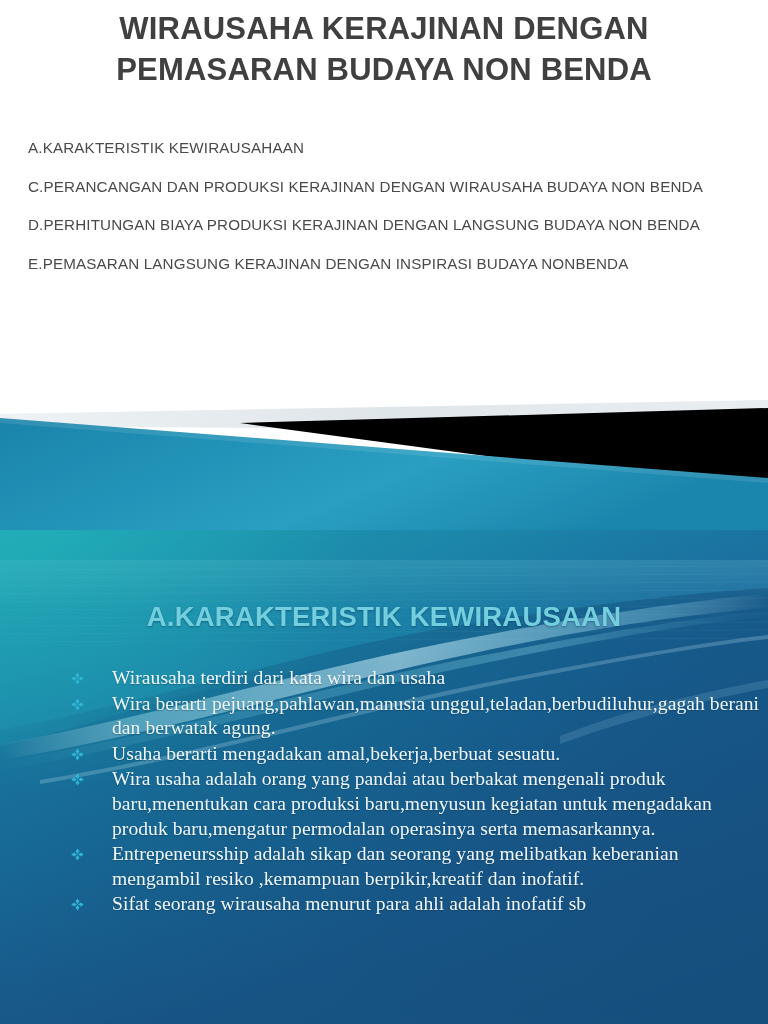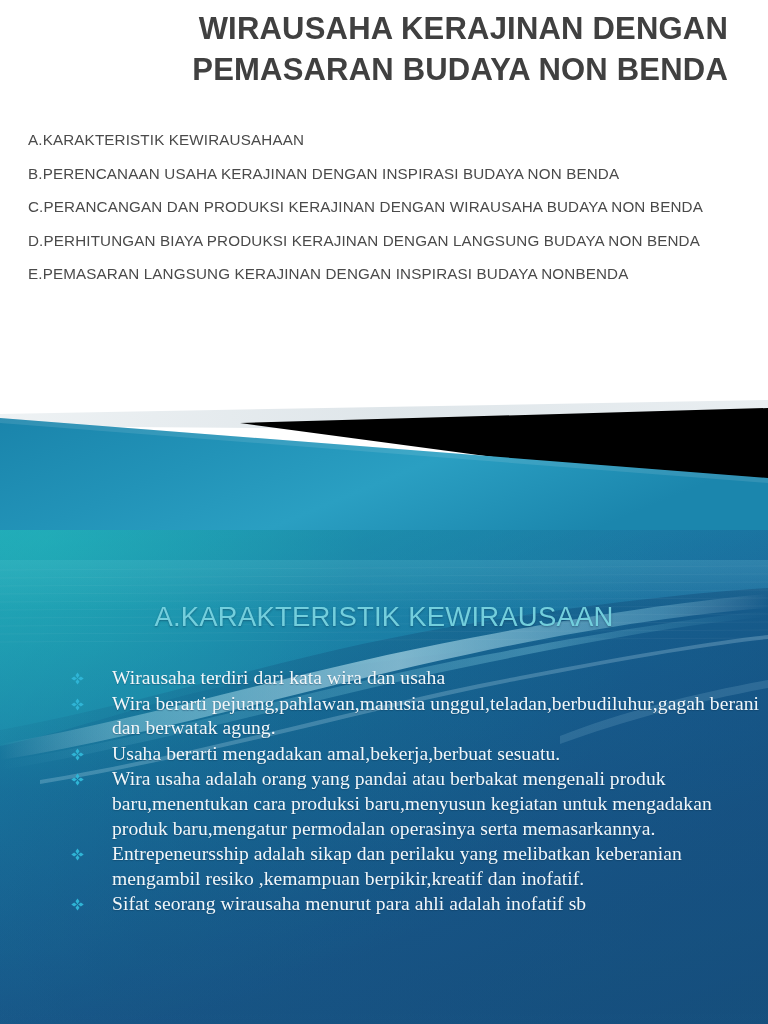--- a/index.html
+++ b/index.html
@@ -28,42 +28,42 @@
     width: 768px;
     height: 530px;
     background: #ffffff;
     overflow: hidden;
   }
   .s1-title {
     position: absolute;
     left: 40px;
     top: 8px;
     width: 688px;
-    text-align: right;
+    text-align: center;
     color: #404040;
     font-family: "Liberation Sans", sans-serif;
     font-size: 31px;
     font-weight: 700;
     line-height: 41px;
     letter-spacing: 0.2px;
   }
   .s1-title-line { display: block; white-space: nowrap; }
   .s1-body {
     position: absolute;
     left: 28px;
     top: 123px;
     width: 712px;
   }
   .s1-para {
     color: #4a4a4a;
     font-family: "Liberation Sans", sans-serif;
     font-size: 15.2px;
     line-height: 26.5px;
     letter-spacing: 0.15px;
-    margin: 4px 0 7px 0;
+    margin: 12px 0 7px 0;
     text-align: left;
   }
 
   
   .s1-deco { position: absolute; left: 0; top: 0; width: 768px; height: 530px; }
 
   
   .slide2 {
     position: absolute;
     left: 0;
@@ -83,21 +83,21 @@
   .s2-svg { position: absolute; left:0; top:0; width:768px; height:494px; }
 
   .s2-title {
     position: absolute;
     left: 0;
     top: 601px;
     width: 768px;
     text-align: center;
     font-family: "Liberation Sans", sans-serif;
     font-size: 27.5px;
-    font-weight: 400;
+    font-weight: 700;
     letter-spacing: 0.2px;
     color: #73cfdd;
     text-shadow: 0 1px 2px rgba(10,50,80,0.45);
     white-space: nowrap;
   }
 
   .s2-list {
     position: absolute;
     left: 62px;
     top: 666px;
@@ -144,21 +144,20 @@
 
   <section class="slide1">
 
     <div class="s1-title">
       <span class="s1-title-line">WIRAUSAHA KERAJINAN DENGAN</span>
       <span class="s1-title-line">PEMASARAN BUDAYA NON BENDA</span>
     </div>
 
     <div class="s1-body">
       <p class="s1-para">A.KARAKTERISTIK KEWIRAUSAHAAN</p>
-      <p class="s1-para">B.PERENCANAAN USAHA KERAJINAN DENGAN INSPIRASI  BUDAYA NON BENDA</p>
       <p class="s1-para">C.PERANCANGAN DAN PRODUKSI KERAJINAN DENGAN WIRAUSAHA BUDAYA NON BENDA</p>
       <p class="s1-para">D.PERHITUNGAN BIAYA PRODUKSI KERAJINAN DENGAN LANGSUNG BUDAYA NON BENDA</p>
       <p class="s1-para">E.PEMASARAN LANGSUNG KERAJINAN  DENGAN INSPIRASI BUDAYA NONBENDA</p>
     </div>
 
     <svg class="s1-deco" viewBox="0 0 768 530" preserveAspectRatio="none">
       <defs>
         <linearGradient id="wedgeGrad" x1="0" y1="0" x2="1" y2="0.35">
           <stop offset="0" stop-color="#1a84ab"></stop>
           <stop offset="0.35" stop-color="#2293b8"></stop>
@@ -284,21 +283,21 @@
       </svg>
       <span>Wira usaha adalah  orang yang pandai atau berbakat mengenali produk baru,menentukan cara produksi baru,menyusun kegiatan untuk mengadakan produk baru,mengatur permodalan operasinya serta memasarkannya.</span>
     </li>
     <li class="s2-li">
       <svg class="bullet" viewBox="0 0 16 16">
         <path d="M8 1.6 L10.1 4.6 L8 7.6 L5.9 4.6 Z" fill="#2fb5d6"></path>
         <path d="M8 8.4 L10.1 11.4 L8 14.4 L5.9 11.4 Z" fill="#2fb5d6"></path>
         <path d="M1.4 8 L4.4 5.9 L7.4 8 L4.4 10.1 Z" fill="#2fb5d6"></path>
         <path d="M8.6 8 L11.6 5.9 L14.6 8 L11.6 10.1 Z" fill="#2fb5d6"></path>
       </svg>
-      <span>Entrepeneursship adalah sikap dan perilaku yang melibatkan keberanian mengambil resiko ,kemampuan berpikir,kreatif dan inofatif.</span>
+      <span>Entrepeneursship adalah sikap dan seorang yang melibatkan keberanian mengambil resiko ,kemampuan berpikir,kreatif dan inofatif.</span>
     </li>
     <li class="s2-li s2-li-last">
       <svg class="bullet" viewBox="0 0 16 16">
         <path d="M8 1.6 L10.1 4.6 L8 7.6 L5.9 4.6 Z" fill="#2fb5d6"></path>
         <path d="M8 8.4 L10.1 11.4 L8 14.4 L5.9 11.4 Z" fill="#2fb5d6"></path>
         <path d="M1.4 8 L4.4 5.9 L7.4 8 L4.4 10.1 Z" fill="#2fb5d6"></path>
         <path d="M8.6 8 L11.6 5.9 L14.6 8 L11.6 10.1 Z" fill="#2fb5d6"></path>
       </svg>
       <span>Sifat seorang wirausaha menurut para ahli adalah inofatif sb</span>
     </li>

